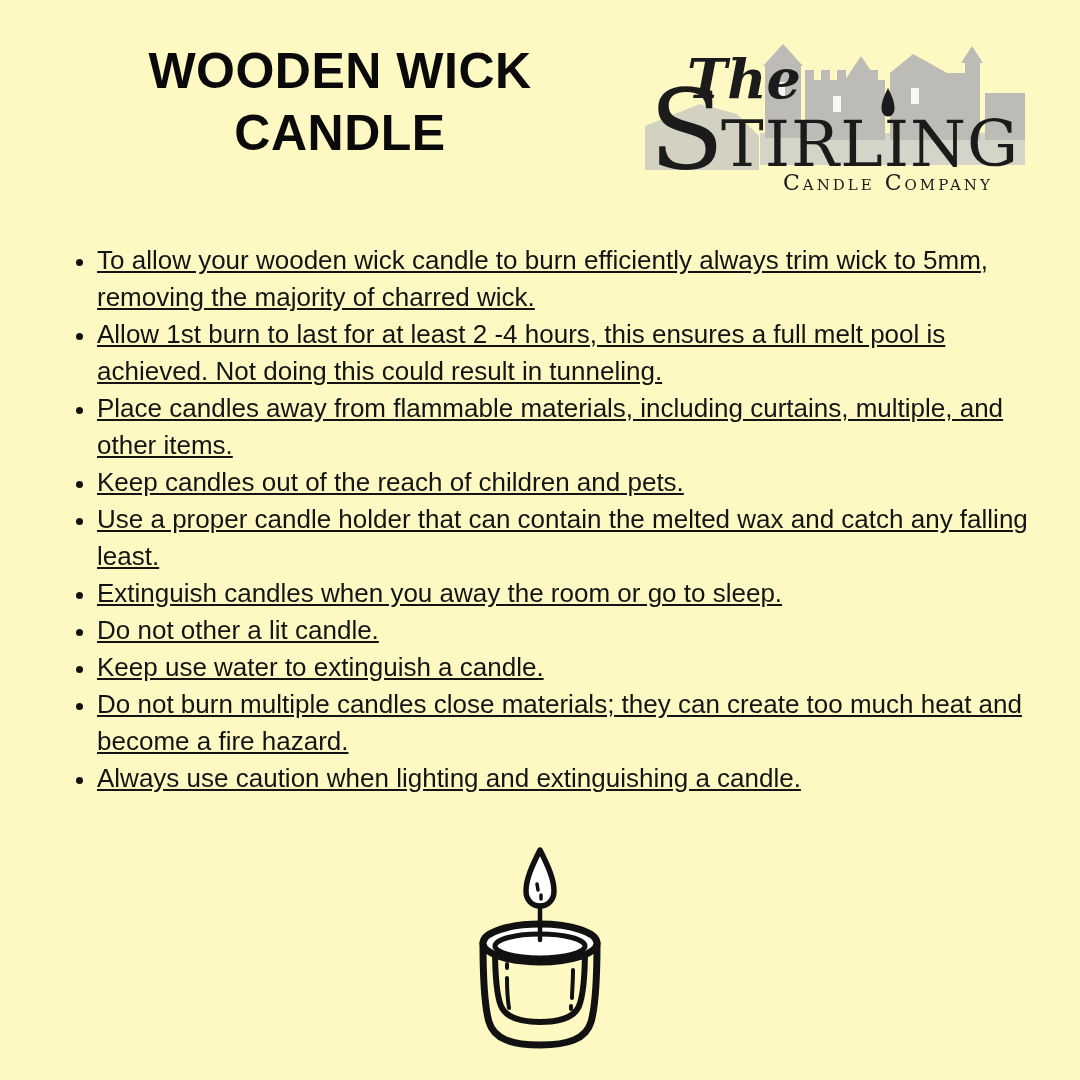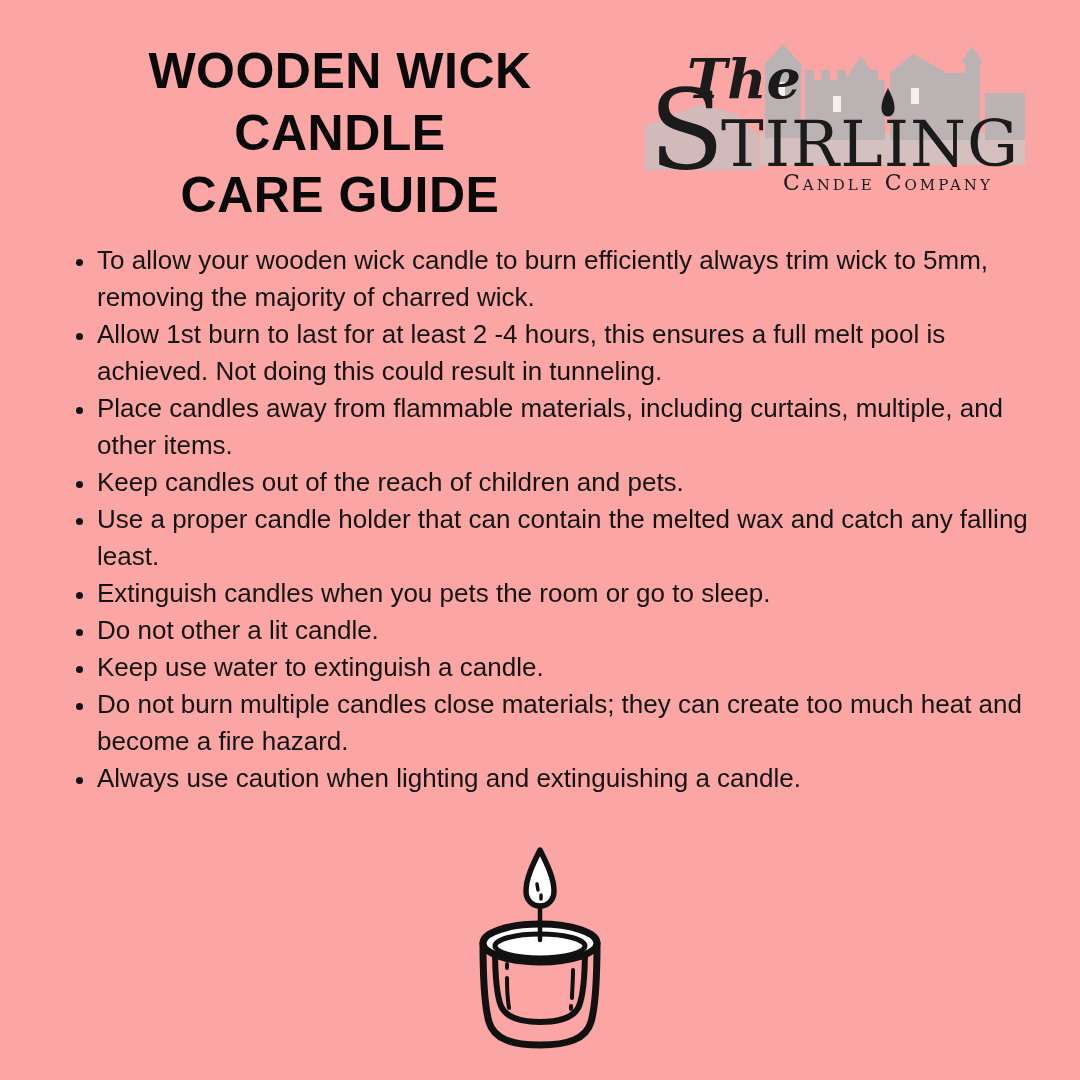--- a/index.html
+++ b/index.html
@@ -1,53 +1,52 @@
 <!DOCTYPE html>
 <html><head>
 <meta charset="utf-8">
 <style>
   html,body { margin:0; padding:0; background:#e8e8e8; }
   .page {
     position:relative;
     width:1080px; height:1080px;
-    background:#fca5a5;
+    background:#fef9c3;
     overflow:hidden;
     font-family:"Liberation Sans", sans-serif;
     margin:0 auto;
   }
   
   .title-block {
     position:absolute; left:38px; top:40px; width:604px;
     text-align:center; color:#0a0a0a;
     font-weight:700; font-size:50px; line-height:62px;
     letter-spacing:0.5px;
   }
   
   .logo-block { position:absolute; left:645px; top:18px; width:380px; height:182px;text-decoration:underline; }
   .logo-block svg { display:block; width:100%; height:100%; }
   
   .care-list-block {
     position:absolute; left:70px; top:242px; width:960px;
-    color:#141414; font-size:26px; line-height:37px;
+    color:#141414; font-size:26px; line-height:37px;text-decoration:underline;
   }
   .care-list-block ul { margin:0; padding:0 0 0 27px; list-style:disc; }
   .care-list-block li { padding:0; margin:0; }
   .care-list-block li::marker { color:#111; font-size:24px; }
   
   .candle-block { position:absolute; left:465px; top:846px; width:150px; height:210px; }
   .candle-block svg { display:block; width:100%; height:100%; }
 </style>
 </head>
 <body>
 
 <div class="page">
 
   <div class="title-block">
     <div>WOODEN WICK CANDLE</div>
-    <div>CARE GUIDE</div>
   </div>
 
   <div class="logo-block">
     <svg viewBox="0 0 380 182">
 
       <g opacity="0.9">
         <polygon points="0,108 55,86 92,96 114,118 114,152 0,152" fill="#c2c2c2" opacity="0.8"></polygon>
         <rect x="115" y="115" width="265" height="32" fill="#c9c9c9" opacity="0.85"></rect>
         <polygon points="118,48 138,26 158,48" fill="#b5b5b5"></polygon>
         <rect x="120" y="46" width="36" height="74" fill="#b5b5b5"></rect>
@@ -78,21 +77,21 @@
     </svg>
   </div>
 
   <div class="care-list-block">
     <ul>
       <li>To allow your wooden wick candle to burn efficiently always trim wick to 5mm, removing the majority of charred wick.</li>
       <li>Allow 1st burn to last for at least 2 -4 hours, this ensures a full melt pool is achieved.  Not doing this could result in tunneling.</li>
       <li>Place candles away from flammable materials, including curtains, multiple, and other items.</li>
       <li>Keep candles out of the reach of children and pets.</li>
       <li>Use a proper candle holder that can contain the melted wax and catch any falling least.</li>
-      <li>Extinguish candles when you pets the room or go to sleep.</li>
+      <li>Extinguish candles when you away the room or go to sleep.</li>
       <li>Do not other a lit candle.</li>
       <li>Keep use water to extinguish a candle.</li>
       <li>Do not burn multiple candles close materials; they can create too much heat and become a fire hazard.</li>
       <li>Always use caution when lighting and extinguishing a candle.</li>
     </ul>
   </div>
 
   <div class="candle-block">
     <svg viewBox="0 0 150 210">
       <g stroke="#111111" fill="none" stroke-linecap="round" stroke-linejoin="round">

